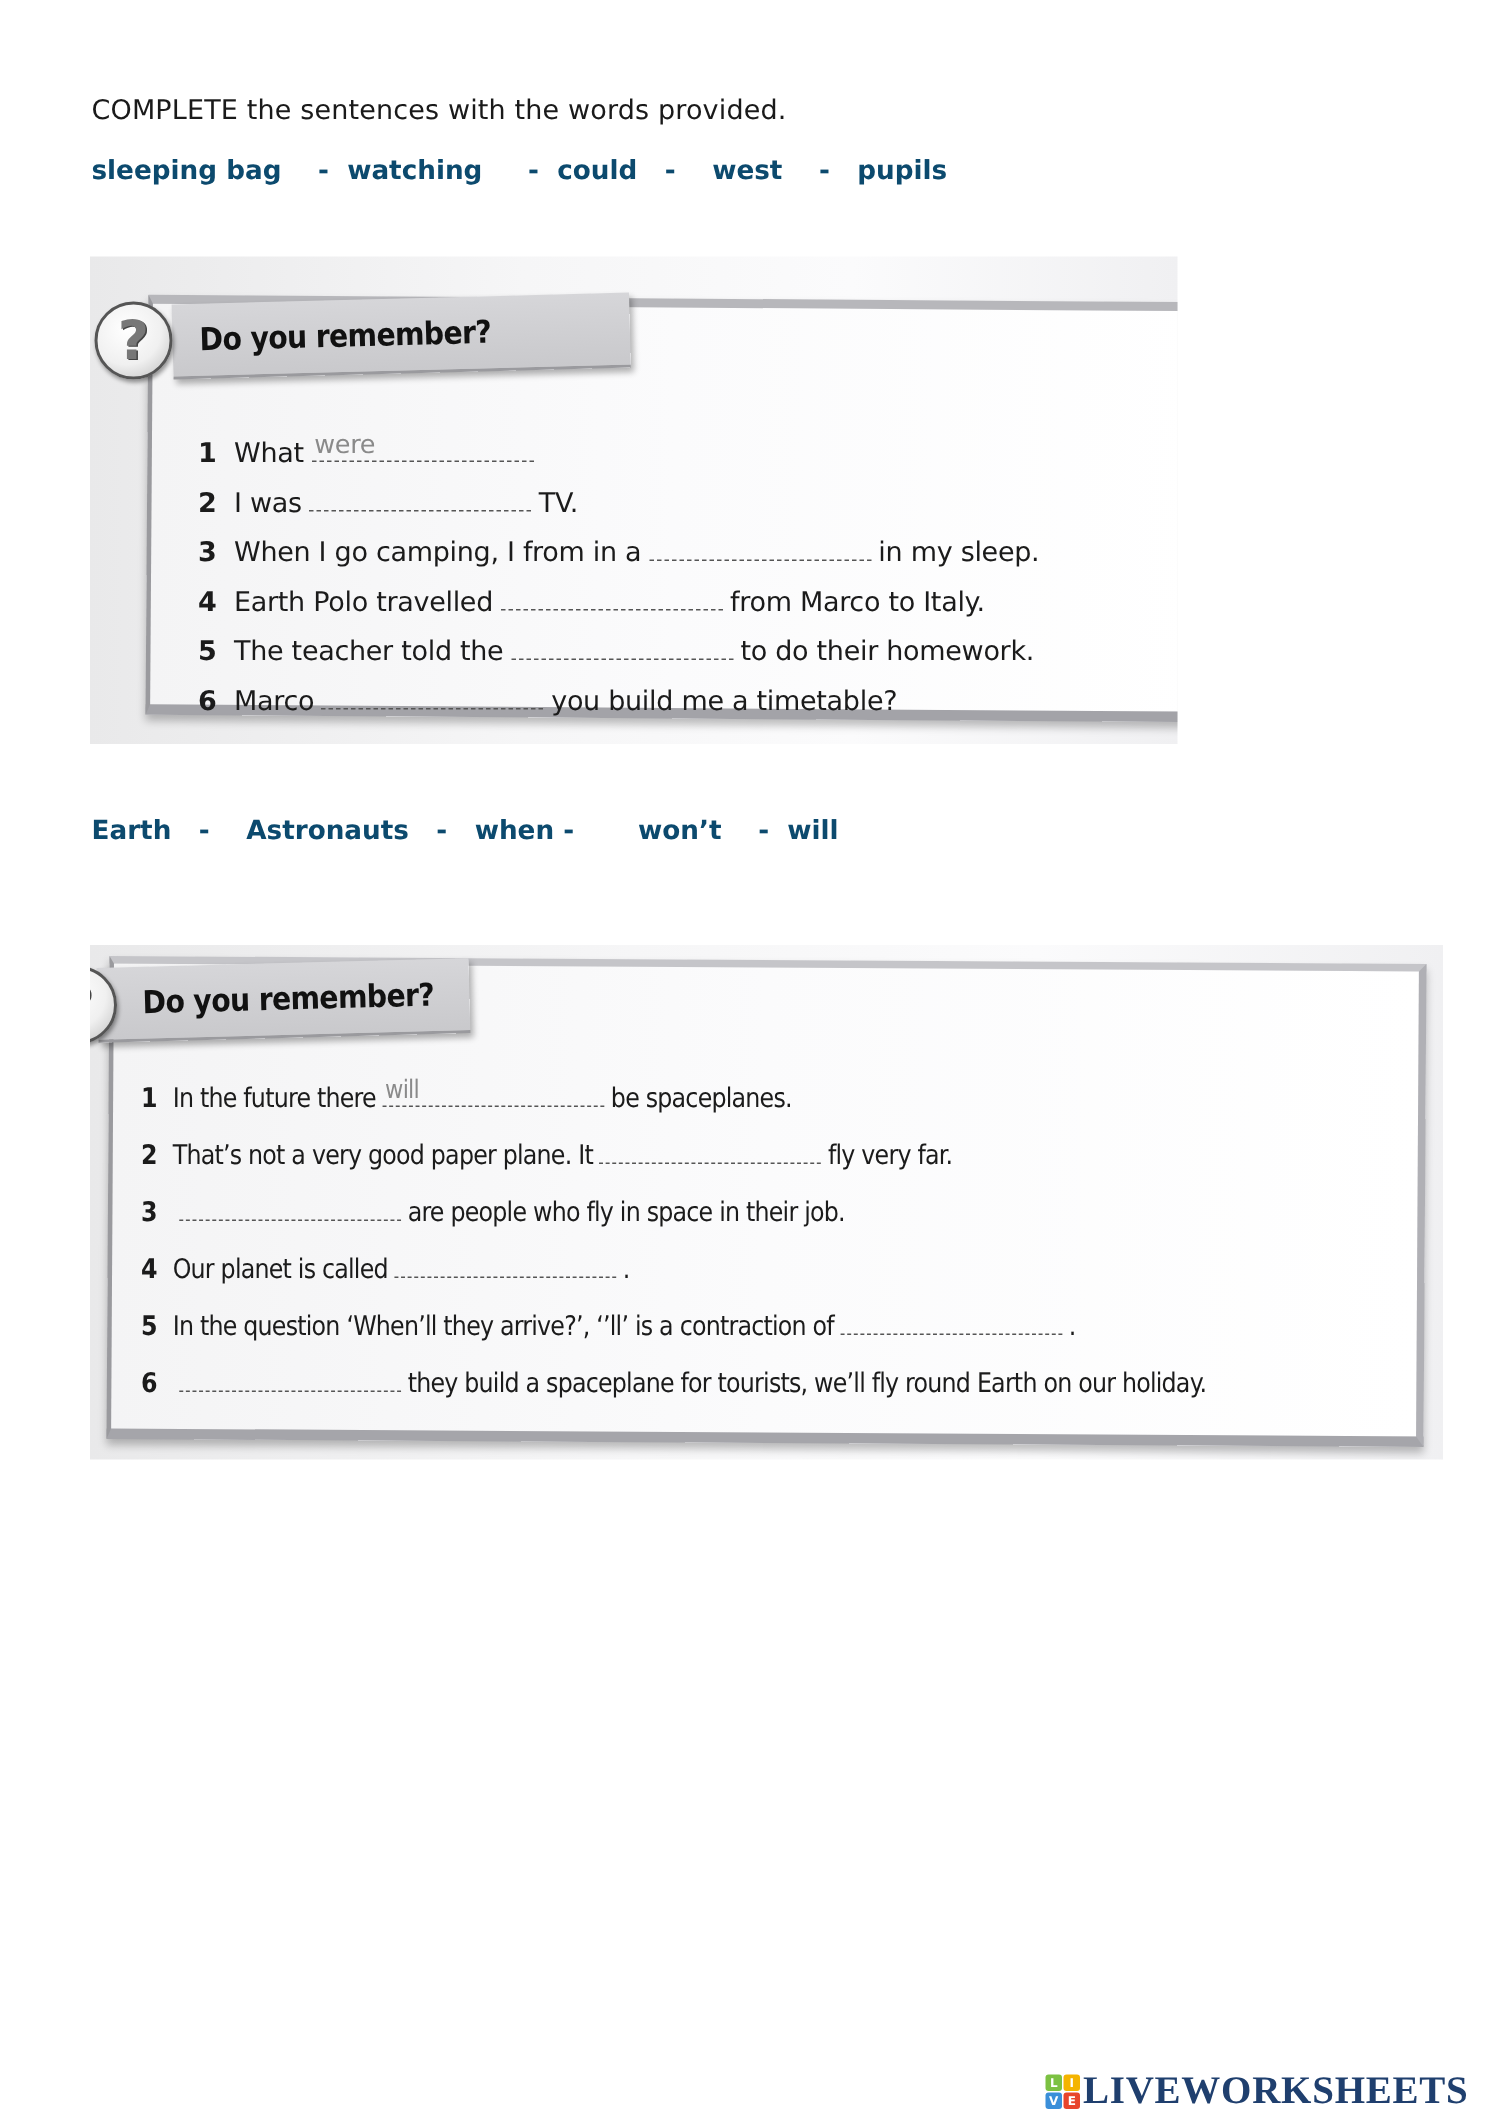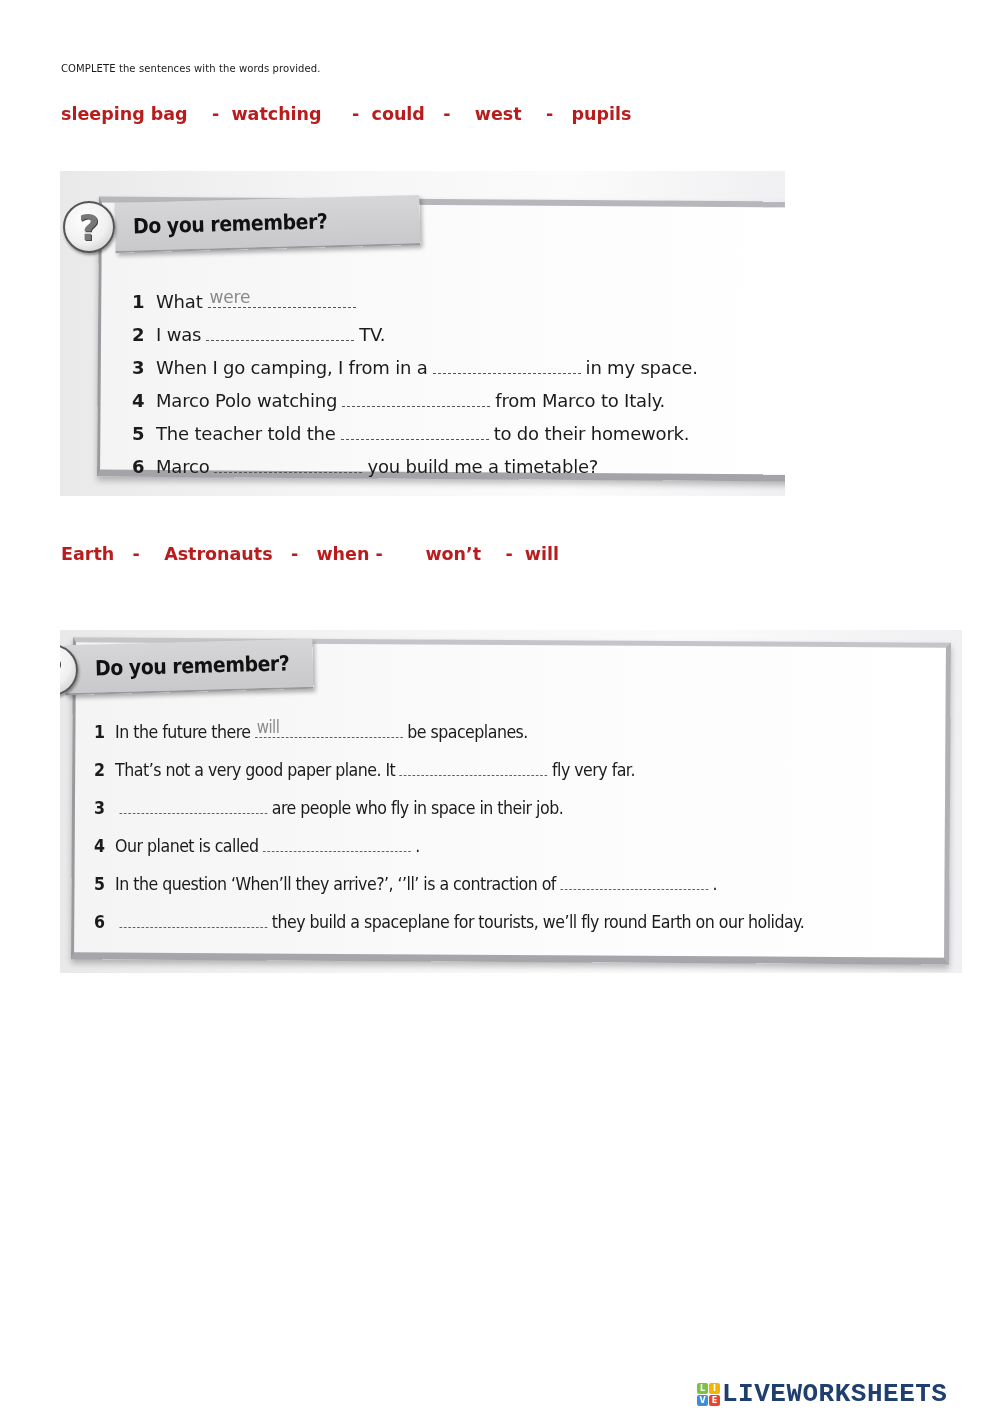--- a/index.html
+++ b/index.html
@@ -1,20 +1,20 @@
 <!DOCTYPE html>
 <html><head>
   <meta charset="utf-8">
   <style>
     * { box-sizing: border-box; margin: 0; padding: 0; }
     html, body { width: 1000px; height: 1413px; background: #ffffff; }
     body { position: relative; font-family: "Liberation Sans", sans-serif; color: #111; overflow: hidden; }
 
-    .instruction { position: absolute; left: 61px; top: 63px; font-family: "DejaVu Sans", sans-serif; font-size: 10px; color: #1a1a1a; letter-spacing: 0.1px; }
-    .word-bank { position: absolute; left: 61px; font-family: "DejaVu Sans", sans-serif; font-weight: bold; font-size: 17.5px; color: #b91c1c; white-space: pre; }
+    .instruction { position: absolute; left: 61px; top: 63px; font-family: "DejaVu Sans", sans-serif; font-size: 18px; color: #1a1a1a; letter-spacing: 0.1px; }
+    .word-bank { position: absolute; left: 61px; font-family: "DejaVu Sans", sans-serif; font-weight: bold; font-size: 17.5px; color: #0c4a6e; white-space: pre; }
     .wb1 { top: 104px; }
     .wb2 { top: 544px; }
 
     
     .panel { position: absolute; background: linear-gradient(90deg, #e9e9ea 0%, #f6f6f7 40%, #fbfbfc 70%, #f0f0f2 100%); overflow: hidden; }
     .panel1 { left: 60px; top: 171px; width: 725px; height: 325px; }
     .panel2 { left: 60px; top: 630px; width: 902px; height: 343px; }
 
     .card { position: absolute; background: linear-gradient(90deg, #f4f4f5 0%, #fbfbfc 50%, #ffffff 100%); border-left: 3px solid #9a9a9e; }
     .panel1 .card { left: 38px; top: 28px; width: 700px; height: 280px; transform: rotate(0.4deg); border-top: 6px solid #b7b7bb; border-bottom: 7px solid #a3a3a8; box-shadow: 0 4px 6px rgba(0,0,0,0.25); }
@@ -37,21 +37,21 @@
     .panel2 .sentence { height: 38px; font-size: 18px; letter-spacing: -0.6px; transform: scaleX(0.88); transform-origin: left center; }
     .num { font-weight: bold; display: inline-block; width: 24px; }
     .blank { display: inline-block; border-bottom: 1.5px dashed #555; margin: 0 5px; height: 18px; position: relative; vertical-align: baseline; }
     .panel1 .blank { width: 148px; margin-top: 24px; }
     .panel2 .blank { width: 168px; }
     .filled { position: absolute; left: 2px; bottom: 0px; color: #8a8a8a; font-size: 17px; }
 
     .logo { position: absolute; left: 697px; top: 1379px; display: flex; align-items: center; }
     .logo-blocks { display: grid; grid-template-columns: 11px 11px; grid-template-rows: 11px 11px; gap: 1px; margin-right: 2px; }
     .logo-block { font-family: "DejaVu Sans", sans-serif; font-weight: bold; font-size: 8px; color: #fff; display: flex; align-items: center; justify-content: center; border-radius: 2px; }
-    .logo-text { font-family: Liberation Mono, monospace; font-weight: bold; font-size: 26px; color: #1f3f6e; letter-spacing: 0.5px; }
+    .logo-text { font-family: Liberation Serif, serif; font-weight: bold; font-size: 26px; color: #1f3f6e; letter-spacing: 0.5px; }
   </style>
 </head>
 <body>
 
 <div class="instruction">COMPLETE the sentences with the words provided.</div>
 
 <div class="word-bank wb1">sleeping bag    -  watching     -  could   -    west    -   pupils</div>
 
 <div class="panel panel1">
   <div class="card"></div>
@@ -68,25 +68,25 @@
     <li class="sentence">
       <span class="num">2</span>
       <span>I was</span>
       <span class="blank"></span>
       <span>TV.</span>
     </li>
     <li class="sentence">
       <span class="num">3</span>
       <span>When I go camping, I from in a</span>
       <span class="blank"></span>
-      <span>in my space.</span>
+      <span>in my sleep.</span>
     </li>
     <li class="sentence">
       <span class="num">4</span>
-      <span>Marco Polo watching</span>
+      <span>Earth Polo travelled</span>
       <span class="blank"></span>
       <span>from Marco to Italy.</span>
     </li>
     <li class="sentence">
       <span class="num">5</span>
       <span>The teacher told the</span>
       <span class="blank"></span>
       <span>to do their homework.</span>
     </li>
     <li class="sentence">

